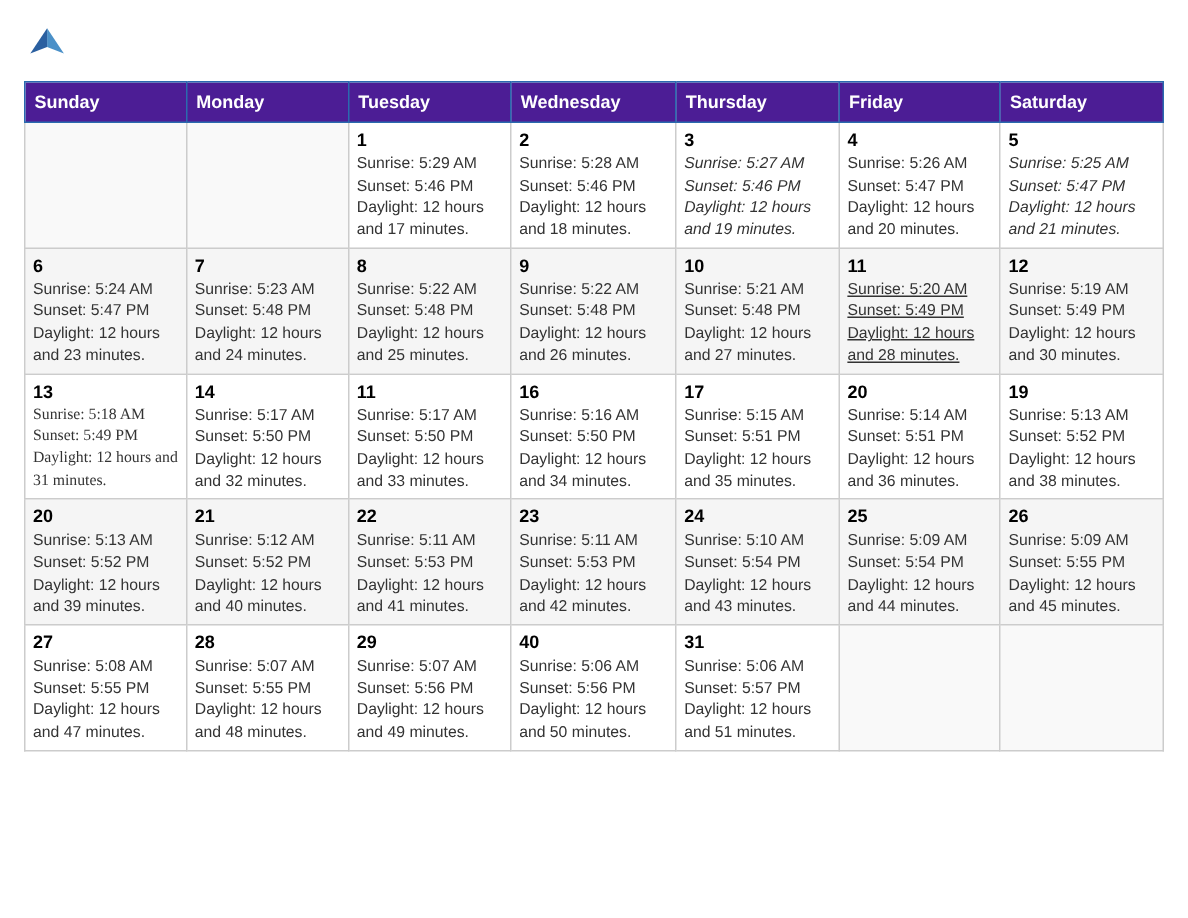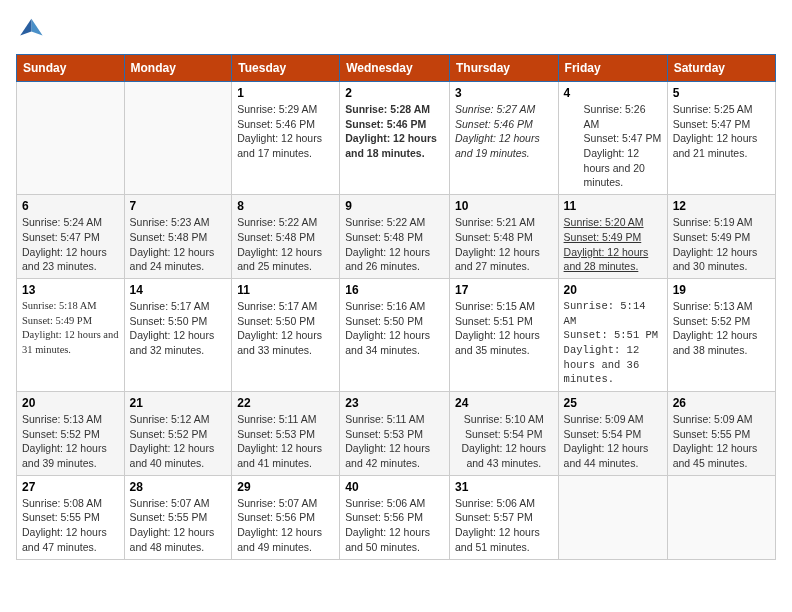--- a/index.html
+++ b/index.html
@@ -45,21 +45,21 @@
     .subtitle {
       font-size: 14px;
       color: #555;
     }
     table {
       width: 100%;
       border-collapse: collapse;
       font-size: 11px;
     }
     thead tr th {
-      background-color: #c2410c;
+      background-color: #4c1d95;
       color: #fff;
       text-align: left;
       padding: 6px 6px;
       font-size: 12px;
       font-weight: bold;
       border: 1px solid #2a6aae;
     }
     tbody tr td {
       border: 1px solid #ccc;
       vertical-align: top;
@@ -122,39 +122,39 @@
         <td class="empty-cell"></td>
         <td class="empty-cell"></td>
         <td>
           <div class="day-num">1</div>
           <div class="day-info" style="white-space: pre-line;">Sunrise: 5:29 AM
 Sunset: 5:46 PM
 Daylight: 12 hours and 17 minutes.</div>
         </td>
         <td>
           <div class="day-num">2</div>
-          <div class="day-info" style="white-space: pre-line; font-weight: bold;">Sunrise: 5:28 AM
+          <div class="day-info" style="white-space: pre-line;">Sunrise: 5:28 AM
 Sunset: 5:46 PM
 Daylight: 12 hours and 18 minutes.</div>
         </td>
         <td>
           <div class="day-num">3</div>
           <div class="day-info" style="white-space: pre-line; font-style: italic;">Sunrise: 5:27 AM
 Sunset: 5:46 PM
 Daylight: 12 hours and 19 minutes.</div>
         </td>
         <td>
           <div class="day-num">4</div>
-          <div class="day-info" style="white-space: pre-line; margin-left: 20px;">Sunrise: 5:26 AM
+          <div class="day-info" style="white-space: pre-line;">Sunrise: 5:26 AM
 Sunset: 5:47 PM
 Daylight: 12 hours and 20 minutes.</div>
         </td>
         <td>
           <div class="day-num">5</div>
-          <div class="day-info" style="white-space: pre-line;">Sunrise: 5:25 AM
+          <div class="day-info" style="white-space: pre-line; font-style: italic;">Sunrise: 5:25 AM
 Sunset: 5:47 PM
 Daylight: 12 hours and 21 minutes.</div>
         </td>
       </tr>
       <tr>
         <td>
           <div class="day-num">6</div>
           <div class="day-info" style="white-space: pre-line;">Sunrise: 5:24 AM
 Sunset: 5:47 PM
 Daylight: 12 hours and 23 minutes.</div>
@@ -222,21 +222,21 @@
 Daylight: 12 hours and 34 minutes.</div>
         </td>
         <td>
           <div class="day-num">17</div>
           <div class="day-info" style="white-space: pre-line;">Sunrise: 5:15 AM
 Sunset: 5:51 PM
 Daylight: 12 hours and 35 minutes.</div>
         </td>
         <td>
           <div class="day-num">20</div>
-          <div class="day-info" style="white-space: pre-line; font-family: Liberation Mono, monospace;">Sunrise: 5:14 AM
+          <div class="day-info" style="white-space: pre-line;">Sunrise: 5:14 AM
 Sunset: 5:51 PM
 Daylight: 12 hours and 36 minutes.</div>
         </td>
         <td>
           <div class="day-num">19</div>
           <div class="day-info" style="white-space: pre-line;">Sunrise: 5:13 AM
 Sunset: 5:52 PM
 Daylight: 12 hours and 38 minutes.</div>
         </td>
       </tr>
@@ -260,21 +260,21 @@
 Daylight: 12 hours and 41 minutes.</div>
         </td>
         <td>
           <div class="day-num">23</div>
           <div class="day-info" style="white-space: pre-line;">Sunrise: 5:11 AM
 Sunset: 5:53 PM
 Daylight: 12 hours and 42 minutes.</div>
         </td>
         <td>
           <div class="day-num">24</div>
-          <div class="day-info" style="white-space: pre-line; text-align: center;">Sunrise: 5:10 AM
+          <div class="day-info" style="white-space: pre-line;">Sunrise: 5:10 AM
 Sunset: 5:54 PM
 Daylight: 12 hours and 43 minutes.</div>
         </td>
         <td>
           <div class="day-num">25</div>
           <div class="day-info" style="white-space: pre-line;">Sunrise: 5:09 AM
 Sunset: 5:54 PM
 Daylight: 12 hours and 44 minutes.</div>
         </td>
         <td>

